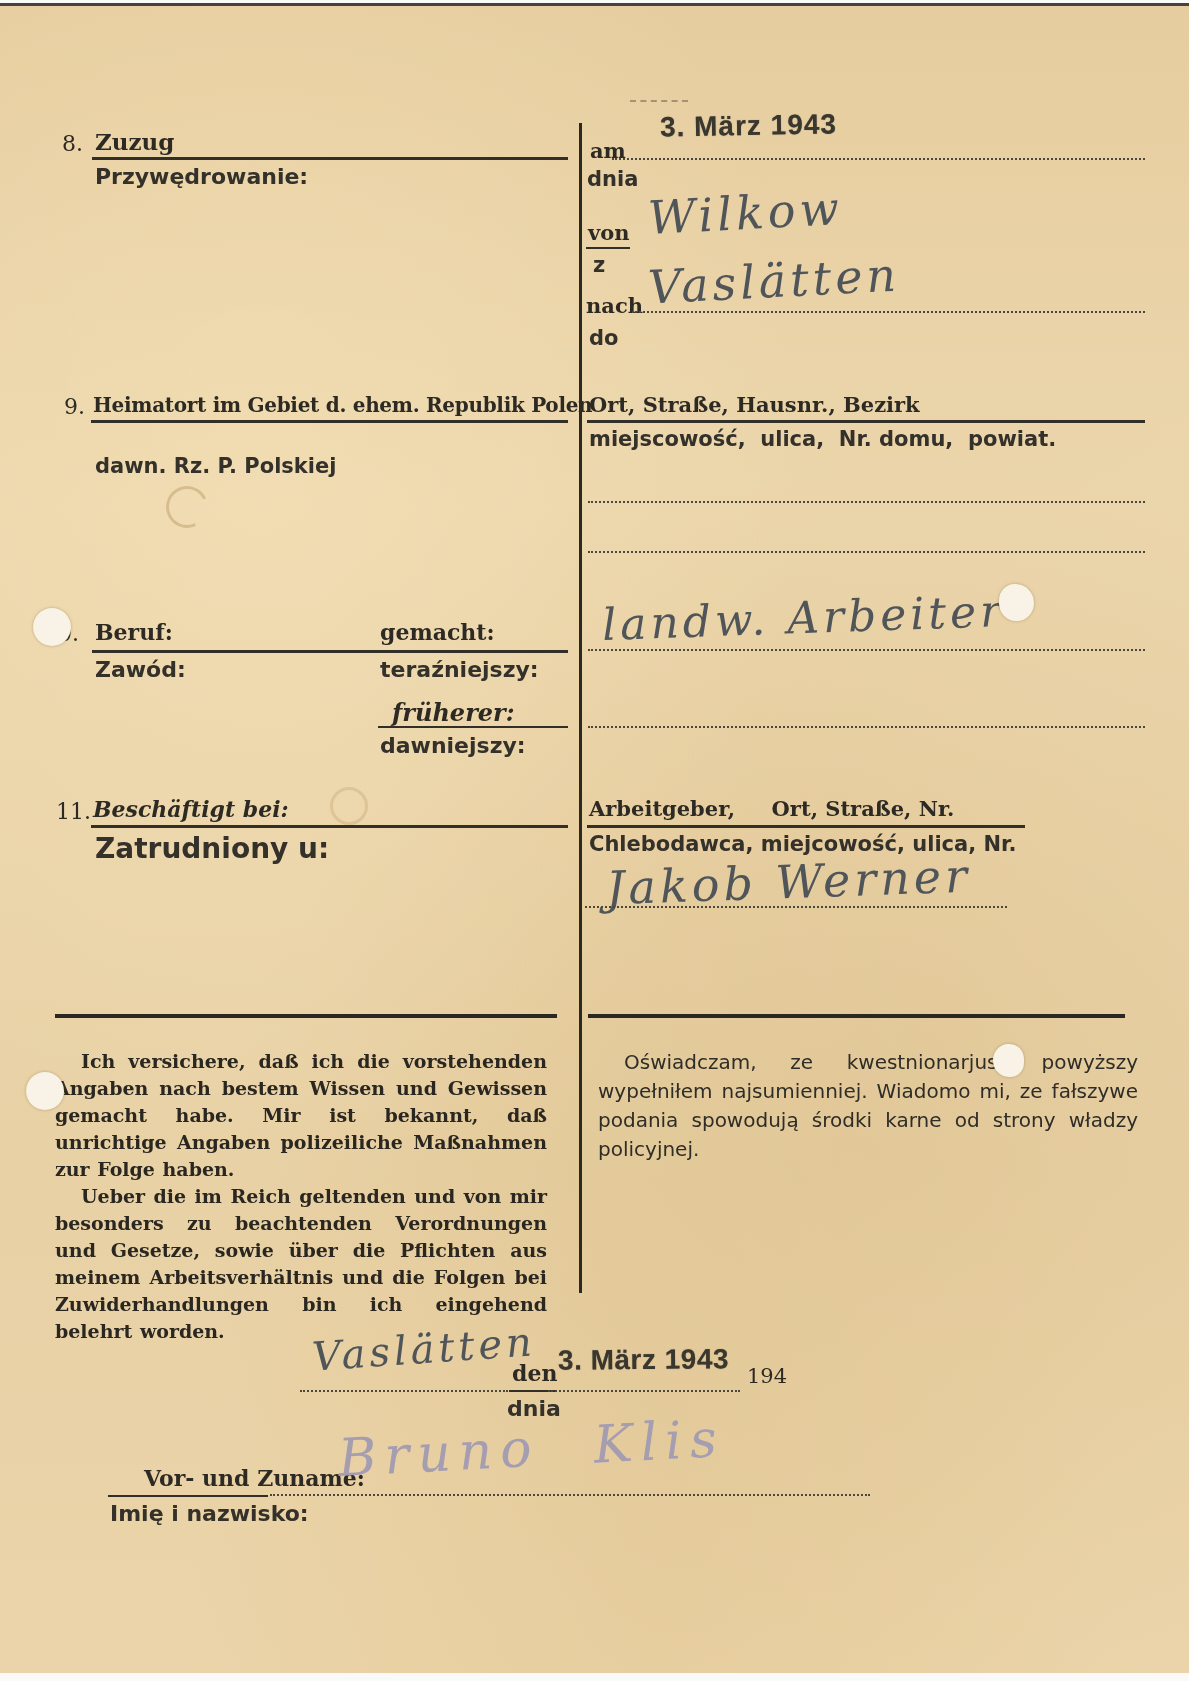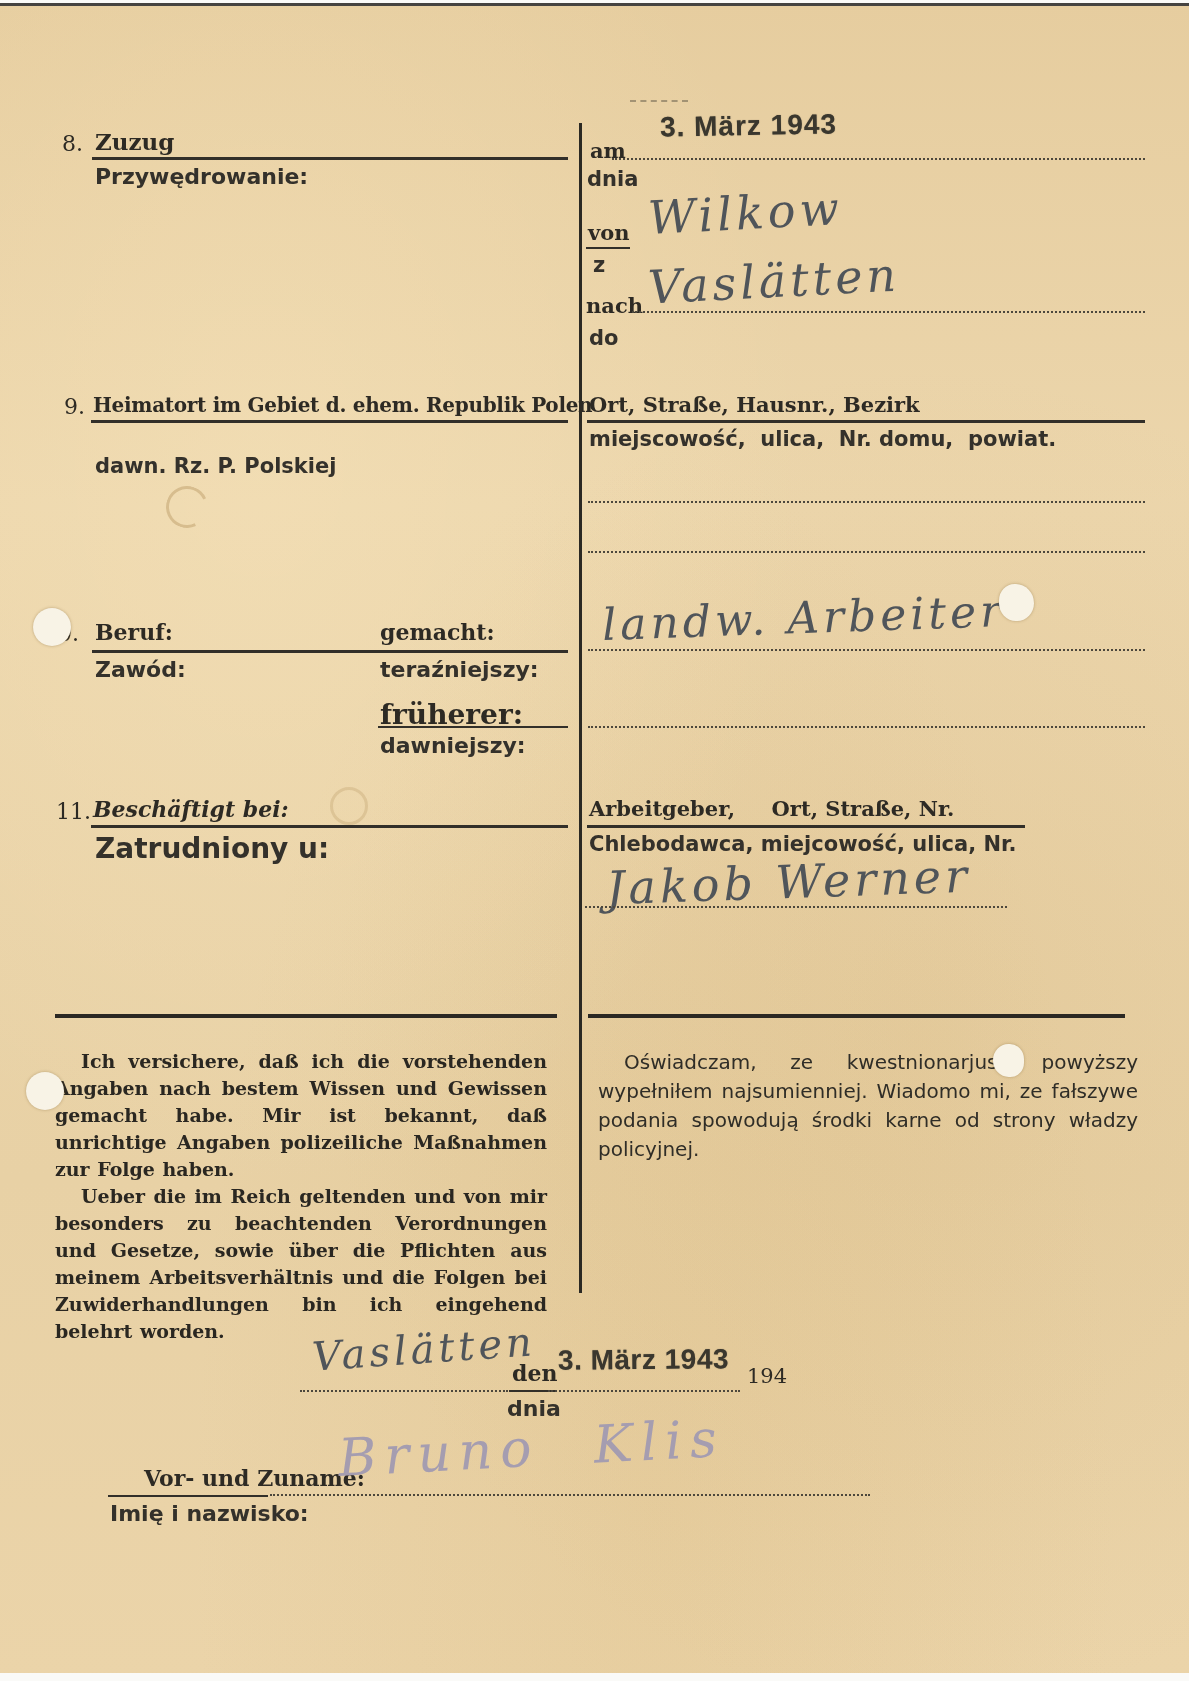--- a/index.html
+++ b/index.html
@@ -81,21 +81,21 @@
 
   <div class="abs ring" style="left:166px;top:486px;width:36px;height:36px;border:3px solid rgba(150,112,52,.28);border-right-color:transparent;transform:rotate(20deg);"></div>
 
   <div class="abs num" style="left:44px;top:621px;font-size:22px;">10.</div>
   <div class="abs punch" style="left:33px;top:608px;width:38px;height:38px;"></div>
   <div class="abs frak" style="left:95px;top:619px;font-size:22px;">Beruf:</div>
   <div class="abs rule" style="left:92px;top:650px;width:476px;"></div>
   <div class="abs sans" style="left:95px;top:657px;font-size:22px;">Zawód:</div>
   <div class="abs frak" style="left:380px;top:619px;font-size:22px;">gemacht:</div>
   <div class="abs sans" style="left:380px;top:657px;font-size:22px;">teraźniejszy:</div>
-  <div class="abs frak" style="left:380px;top:698px;font-size:28px;">früherer:</div>
+  <div class="abs frak" style="left:392px;top:698px;font-size:24px;font-style:italic;">früherer:</div>
   <div class="abs rule2" style="left:378px;top:726px;width:190px;"></div>
   <div class="abs sans" style="left:380px;top:733px;font-size:22px;">dawniejszy:</div>
 
   <div class="abs hand" style="left:602px;top:592px;font-size:44px;transform:rotate(-2deg);">landw. Arbeiter</div>
   <div class="abs dotted" style="left:588px;top:649px;width:557px;"></div>
   <div class="abs dotted" style="left:588px;top:726px;width:557px;"></div>
   <div class="abs punch" style="left:999px;top:584px;width:35px;height:37px;border-radius:46% 54% 50% 50%;"></div>
 
   <div class="abs ring" style="left:330px;top:787px;width:32px;height:32px;border:3px solid rgba(150,112,52,.18);"></div>
 

